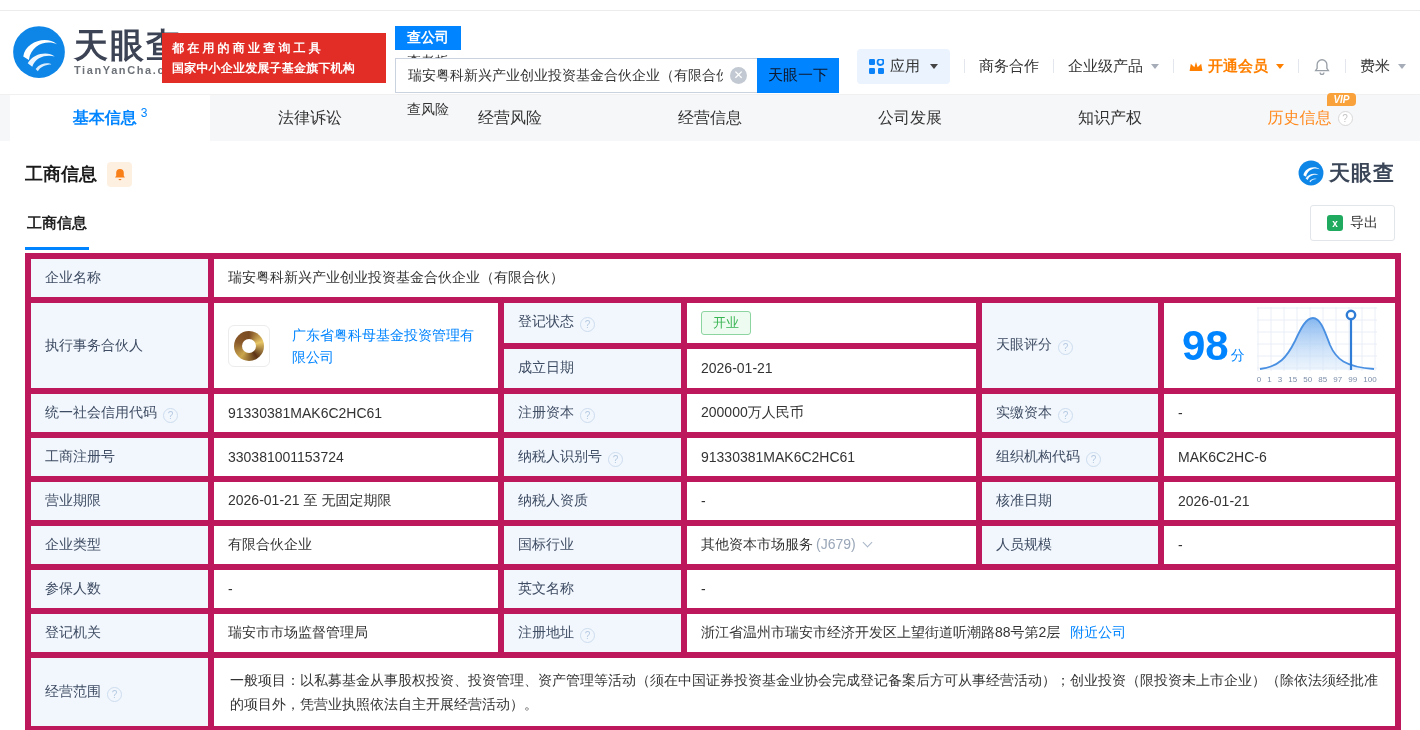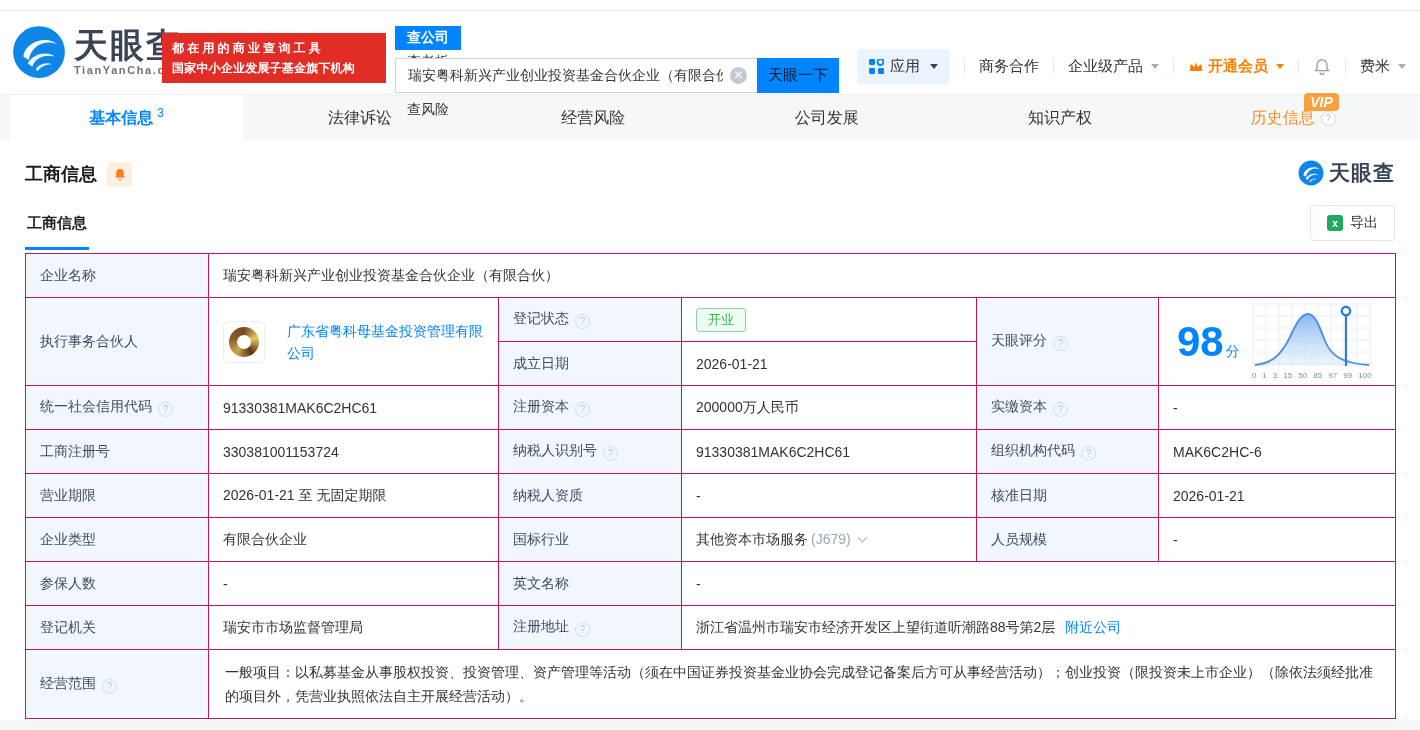--- a/index.html
+++ b/index.html
@@ -42,21 +42,21 @@
   .caret.orange { border-top-color:#ff8000; }
   .bellbtn { cursor:pointer; display:flex; align-items:center; }
 
   
   .main-tabs { display:flex; height:47px; background:#f6f7f9; border-top:1px solid #f0f0f0; padding:0 10px; }
   .mtab { flex:1; display:flex; align-items:center; justify-content:center; font-size:16px; color:#333; cursor:pointer; position:relative; }
   .mtab.active { background:#fff; color:#0084ff; font-weight:bold; }
   .mtab sup { font-size:12px; color:#0084ff; font-weight:normal; margin-left:4px; position:relative; top:-5px; }
   .mtab.history { color:#ff8a1e; }
   .vipwrap { position:relative; }
-  .vipbadge { position:absolute; top:-15px; right:-24px; background:#f9a13a; color:#fff; font-size:14px;
+  .vipbadge { position:absolute; top:-15px; right:-24px; background:#f9a13a; color:#fff; font-size:10px;
     font-style:italic; font-weight:bold; padding:1px 6px; border-radius:4px 4px 4px 0; }
   .qgray { display:inline-flex; width:15px; height:15px; border-radius:50%; border:1px solid #d8d8d8; color:#c4c4c4;
     font-size:10px; align-items:center; justify-content:center; margin-left:6px; background:#fff; }
 
   
   .content { padding:0 25px; }
   .sec-head { position:relative; height:52px; display:flex; align-items:center; padding-top:14px; }
   .sec-head h2 { font-size:18px; color:#1a1a1a; font-weight:bold; }
   .bellbox { width:25px; height:25px; background:#fdf0e1; border-radius:4px; display:flex; align-items:center;
     justify-content:center; margin-left:10px; cursor:pointer; }
@@ -67,21 +67,21 @@
   .sub { font-size:15px; cursor:pointer; padding:14px 2px; }
   .sub.active { color:#222; font-weight:bold; border-bottom:3px solid #0084ff; }
   .sub.dim { color:#c3c7cf; }
   .export { position:absolute; right:0; top:6px; height:36px; padding:0 16px; background:#fff; border:1px solid #e2e5ea;
     border-radius:3px; display:flex; align-items:center; gap:7px; font-size:14px; color:#333; cursor:pointer; font-family:inherit; }
   .xls { width:16px; height:16px; background:#1faa5f; border-radius:3px; color:#fff; font-size:10px; font-weight:bold;
     display:flex; align-items:center; justify-content:center; }
 
   
   table { border-collapse:collapse; width:1370px; table-layout:fixed; font-size:14px; margin-top:2px; }
-  td { border:1px solid #be185d; height:44px; padding:4px 14px; vertical-align:middle; word-break:break-all; }
+  td { border:6px solid #be185d; height:44px; padding:4px 14px; vertical-align:middle; word-break:break-all; }
   td.lbl { background:#f2f7fd; color:#3e4c63; }
   .q { display:inline-flex; width:15px; height:15px; border-radius:50%; border:1px solid #ccdcee; color:#b5c9e0;
     font-size:10px; align-items:center; justify-content:center; margin-left:6px; vertical-align:-2px; cursor:pointer; }
   .badge-open { display:inline-block; padding:2px 11px; border:1px solid #8cd4a0; background:#eefbf1; color:#39b452;
     border-radius:3px; font-size:13px; }
   a.blue, .blue { color:#0084ff; text-decoration:none; cursor:pointer; }
   .gray-code { color:#9aa7b8; margin-left:3px; }
   .chev { display:inline-block; width:7px; height:7px; border-right:1.5px solid #a8b6c8; border-bottom:1.5px solid #a8b6c8;
     transform:rotate(45deg); margin-left:8px; vertical-align:3px; cursor:pointer; }
   .partner { display:flex; align-items:center; gap:22px; }
@@ -186,20 +186,23 @@
 <nav class="main-tabs">
   <div class="mtab active">
     <span>基本信息</span>
     <sup>3</sup>
   </div>
   <div class="mtab">
       <span>法律诉讼</span>
     </div>
   <div class="mtab">
       <span>经营风险</span>
+    </div>
+  <div class="mtab">
+      <span>经营信息</span>
     </div>
   <div class="mtab">
       <span>公司发展</span>
     </div>
   <div class="mtab">
       <span>知识产权</span>
     </div>
   <div class="mtab history">
     <span class="vipwrap">
       <span>历史信息</span>

